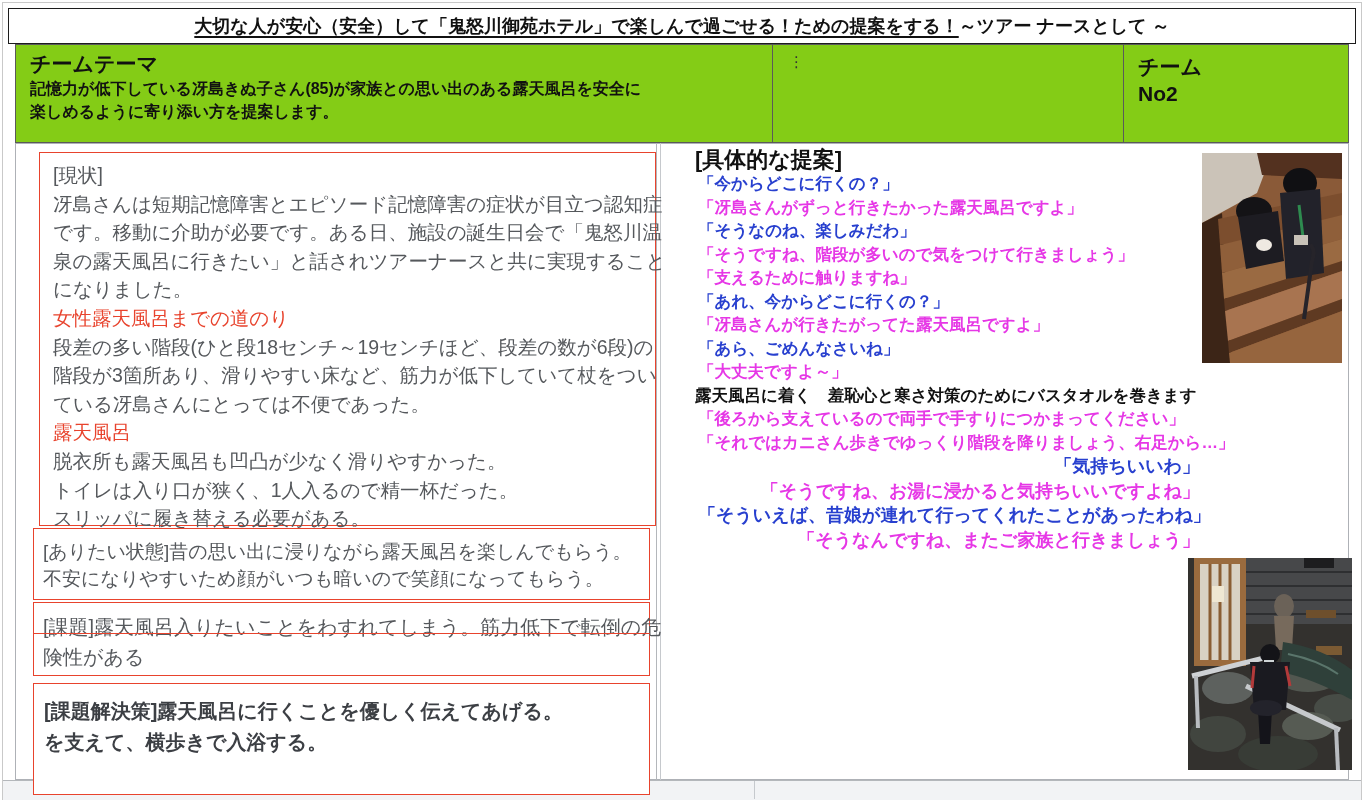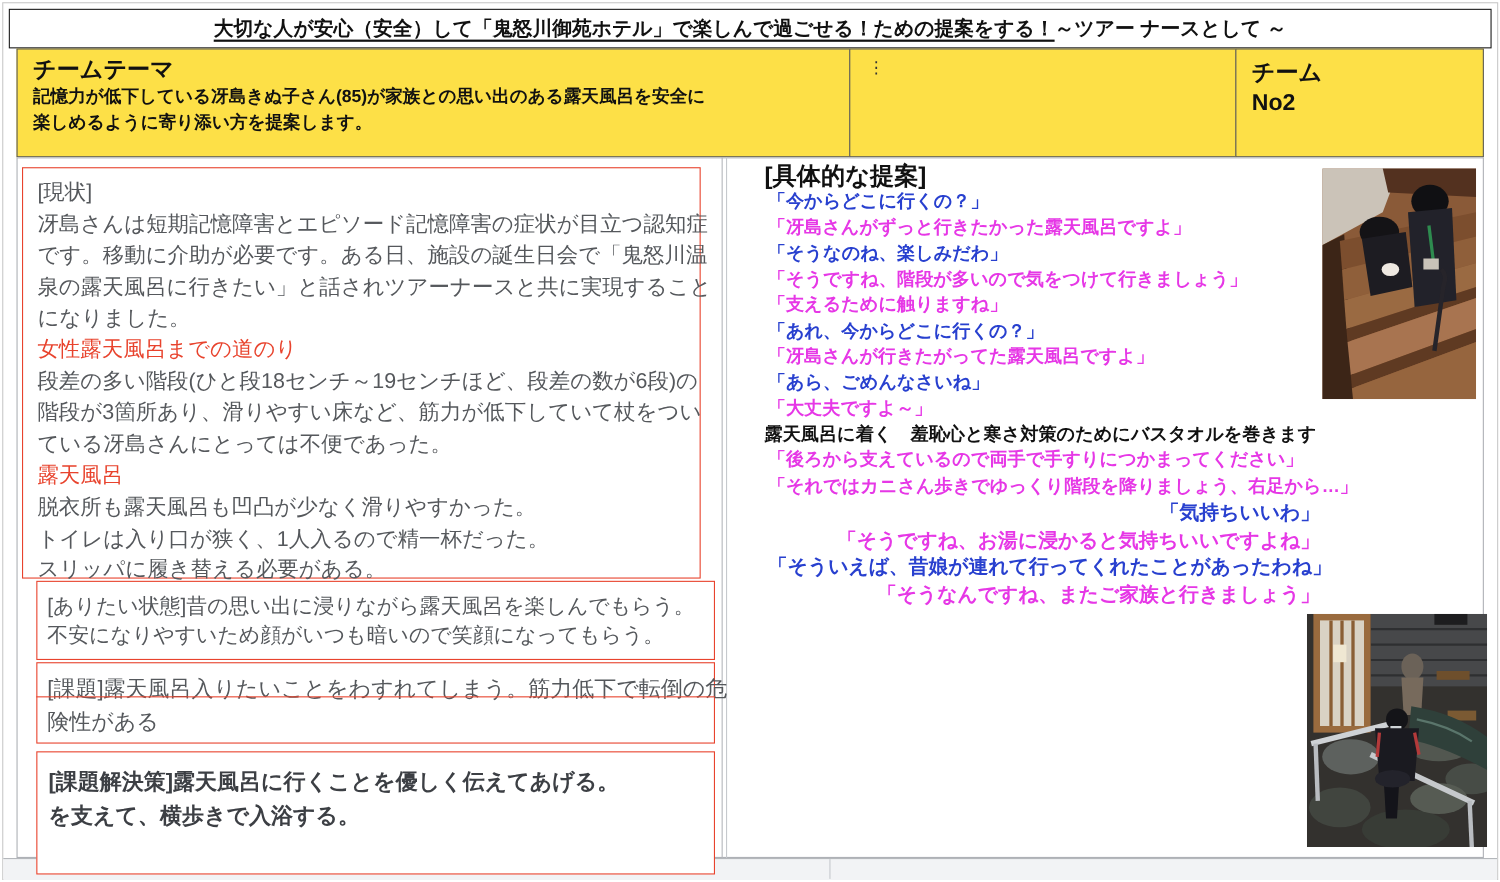--- a/index.html
+++ b/index.html
@@ -13,35 +13,35 @@
   
   .page-frame{left:2px;top:2px;right:2px;bottom:2px;border:1px solid #c9c9c9;}
   
   .title-bar{
     left:8px;top:8px;width:1346px;height:34px;border:1.5px solid #1c1c1c;
     display:flex;align-items:center;justify-content:center;
     font-weight:bold;font-size:18px;color:#111;white-space:pre;
   }
   .title-underline{text-decoration:underline;text-underline-offset:4px;text-decoration-thickness:1.5px;}
   
-  .hcell{border:1px solid #5a5a5a;background:#fde047;box-sizing:border-box;}
+  .hcell{border:1px solid #5a5a5a;background:#84cc16;box-sizing:border-box;}
   .cell-theme{left:15px;top:44px;width:758px;height:99px;padding:6px 14px;}
   .theme-label{font-size:21px;font-weight:bold;color:#111;line-height:26px;}
   .theme-line{font-size:16px;font-weight:bold;color:#111;line-height:23px;white-space:pre;}
   .cell-notes{left:772px;top:44px;width:352px;height:99px;}
   .v-dots{left:16px;top:10px;font-size:15px;color:#333;line-height:13px;letter-spacing:0;}
   .cell-team{left:1123px;top:44px;width:226px;height:99px;padding:8px 14px;}
   .team-line{font-size:21px;font-weight:bold;color:#111;line-height:27px;}
   
   .main-cell{left:15px;top:143px;width:1334px;height:637px;border:1px solid #aeb1b6;box-sizing:border-box;background:#fff;}
   .col-divider{left:656px;top:143px;width:1px;height:637px;background:#b4b7bb;}
   .col-divider2{left:660px;top:143px;width:1px;height:637px;background:#c6c9cd;}
   
   .redbox{border:1.5px solid #e8432d;box-sizing:border-box;background:transparent;z-index:3;}
-  .box-current{left:20px;top:152px;width:617px;height:374px;padding:8px 0 2px 13px;}
+  .box-current{left:39px;top:152px;width:617px;height:374px;padding:8px 0 2px 13px;}
   .box-desired{left:33px;top:528px;width:617px;height:72px;padding:9px 0 0 9px;}
   .box-issue{left:33px;top:602px;width:617px;height:74px;padding:9px 0 0 9px;}
   .issue-divider{left:33px;top:633px;width:617px;height:0;border-top:1.5px solid #e8432d;z-index:4;}
   .box-solution{left:33px;top:683px;width:617px;height:112px;padding:12px 0 0 10px;background:#fff;}
   .ln{white-space:pre;}
   .box-current .ln{font-size:19.5px;line-height:28.6px;color:#55585c;}
   .box-desired .ln{font-size:19px;line-height:27px;color:#55585c;}
   .box-issue .ln{font-size:20px;line-height:30px;color:#55585c;}
   .box-solution .ln{font-size:20px;line-height:31px;color:#3c3f44;font-weight:bold;}
   .ln.red{color:#e8432d;}

